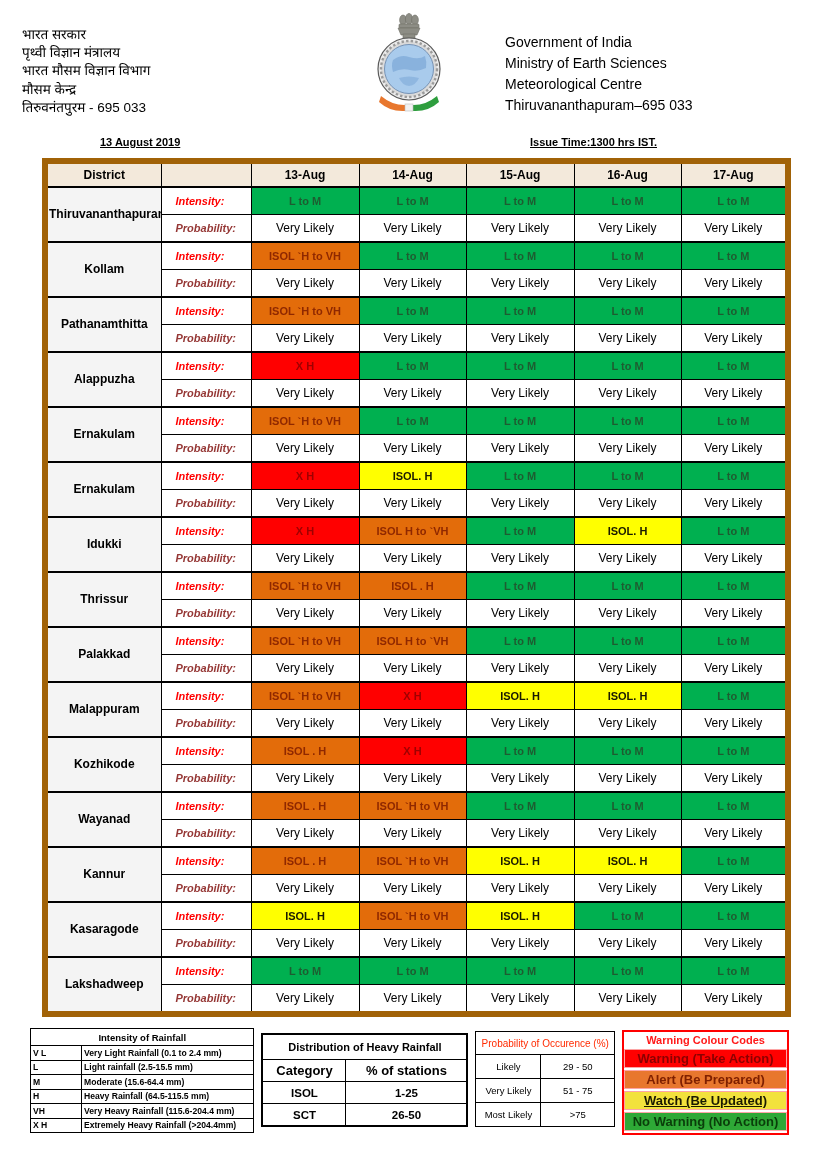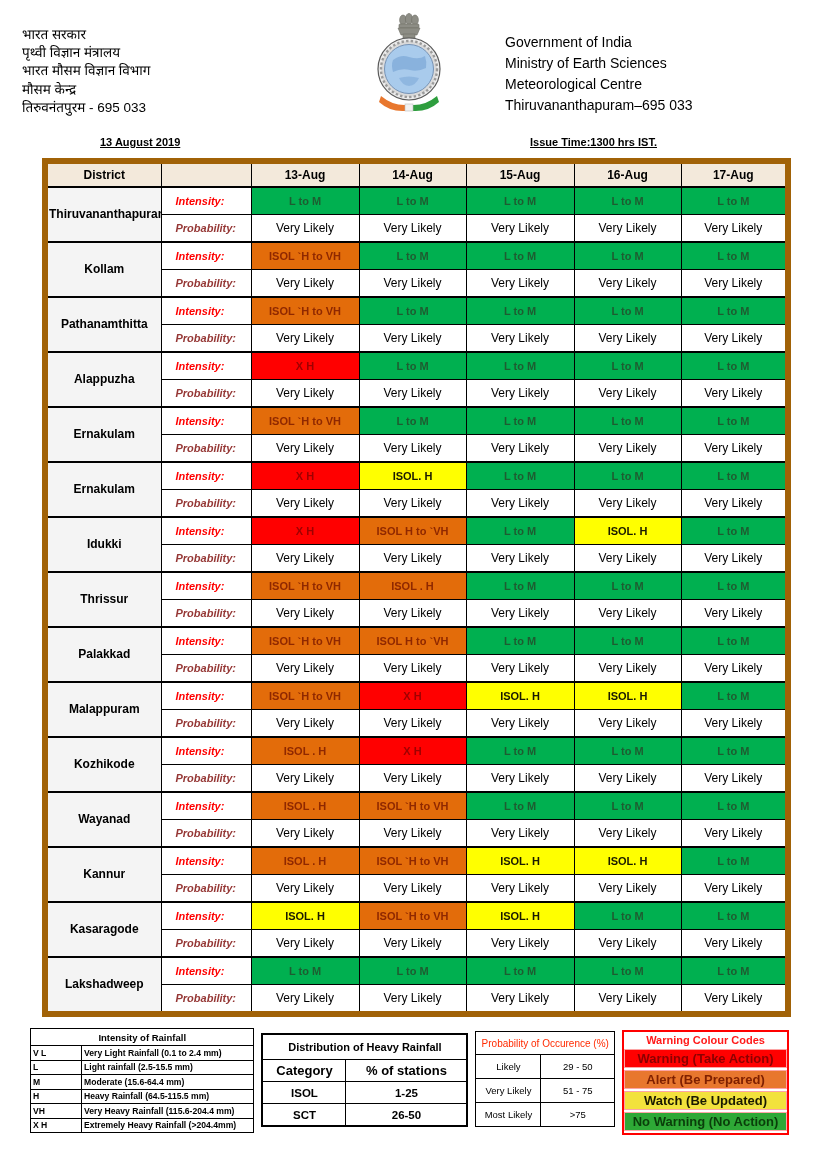--- a/index.html
+++ b/index.html
@@ -52,21 +52,21 @@
   table.leg-prob{width:143px;margin-top:3px;border:1px solid #000;}
   table.leg-prob th.t{font-size:10px;color:#FF2A00;height:20px;font-weight:normal;}
   table.leg-prob td{font-size:9.5px;text-align:center;height:21px;}
   table.leg-prob td.pl{width:62px;}
 
   .warn-box{width:167px;border:2px solid #FF0000;margin-top:2px;background:#fff;}
   .warn-title{font-size:11px;font-weight:bold;color:#FF1A1A;text-align:center;padding:2px 0 3px;}
   .warn-row{height:17px;margin:0 0 2px;border:1px solid #fca5a5;font-size:13px;font-weight:bold;text-align:center;line-height:17px;}
   .w-red{background:#FF0000;color:#8B0000;}
   .w-orange{background:#E8772E;color:#7F2000;}
-  .w-yellow{background:#F2E23C;color:#1A1A00;}
+  .w-yellow{background:#F2E23C;color:#1A1A00;text-decoration:underline;}
   .w-green{background:#2EA836;color:#0A3D0A;}
 </style>
 </head>
 <body>
 
 <div class="page">
 
   <div class="header">
     <div class="h-left" id="hdr-left">
         <div>भारत सरकार</div>

